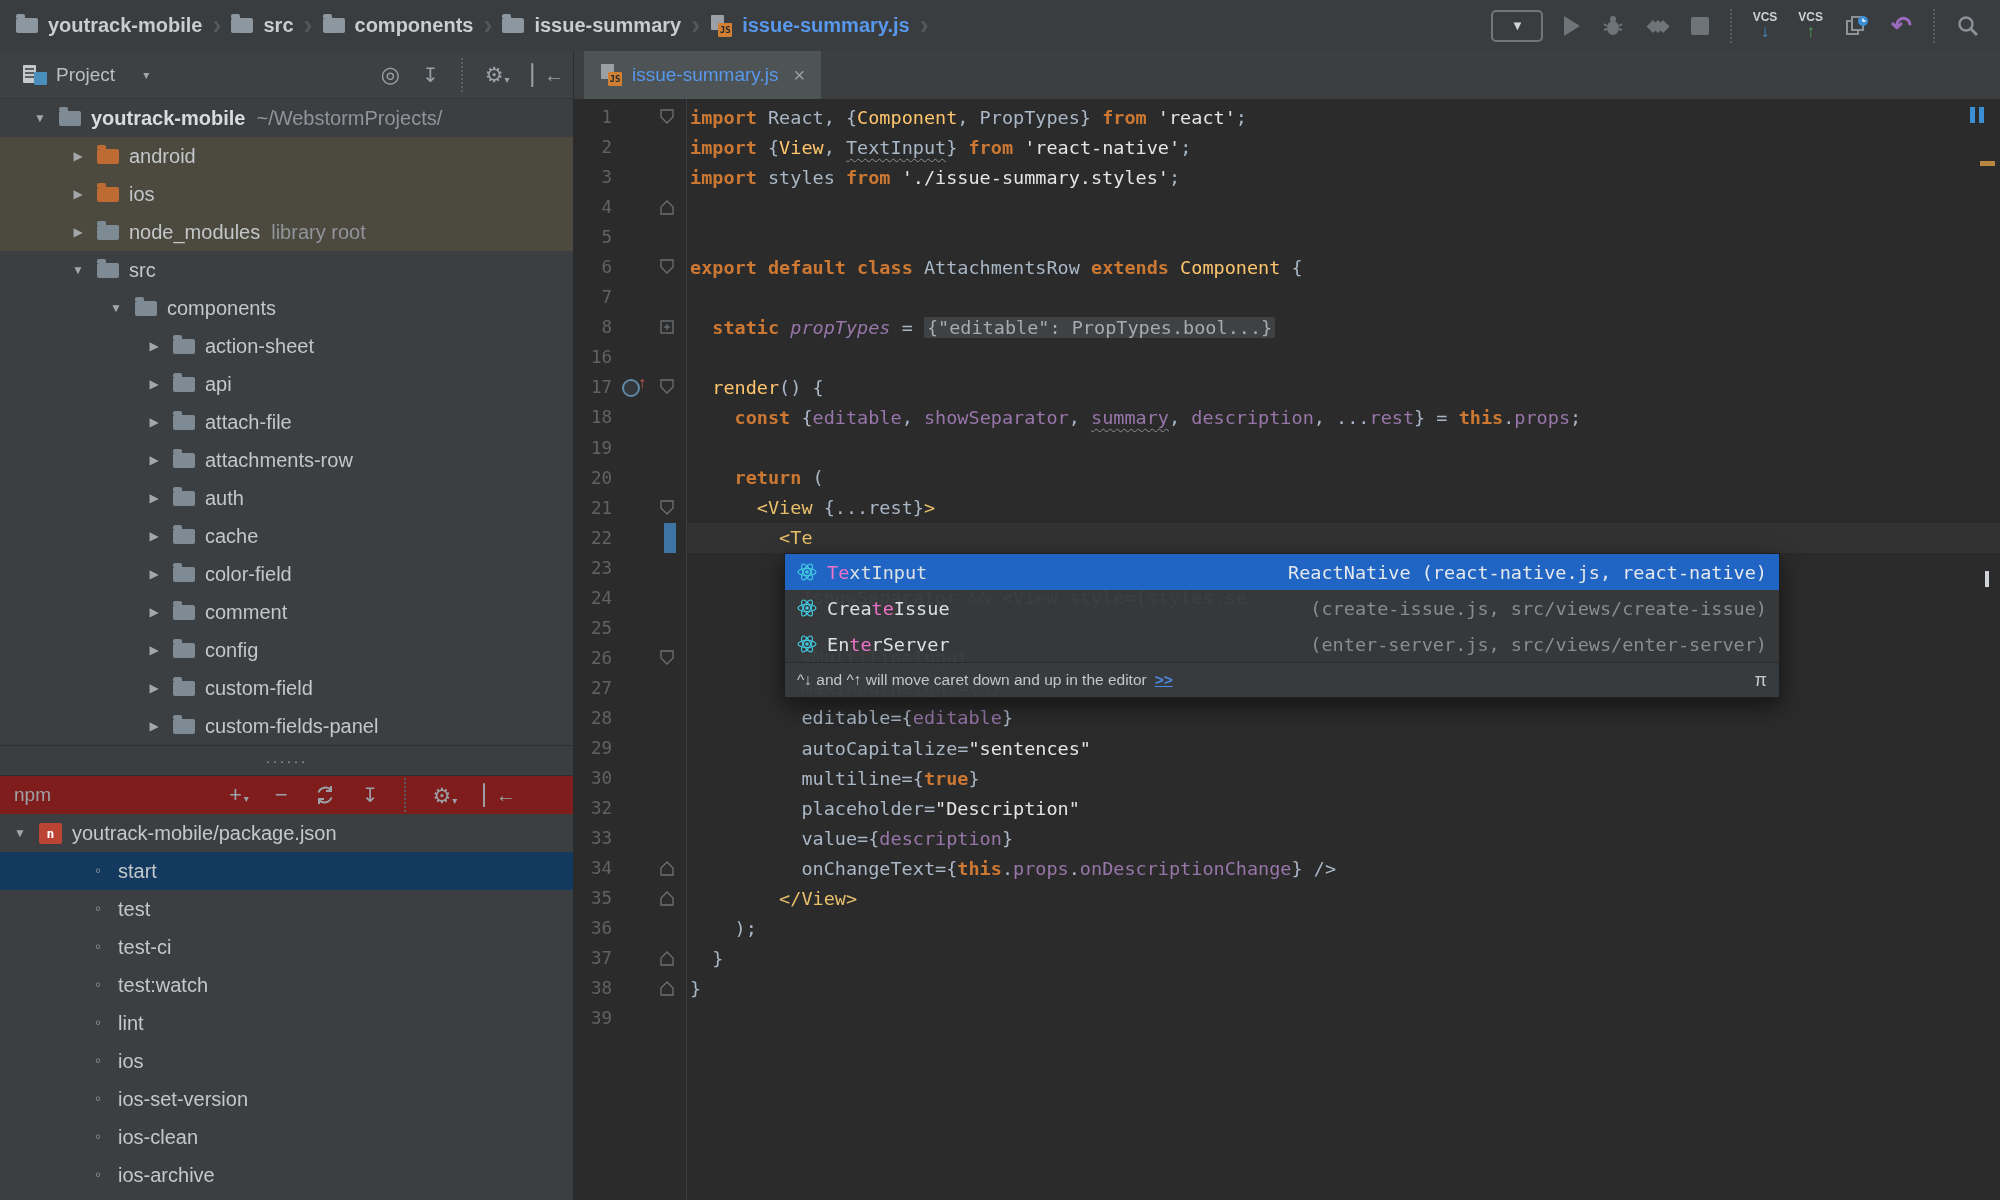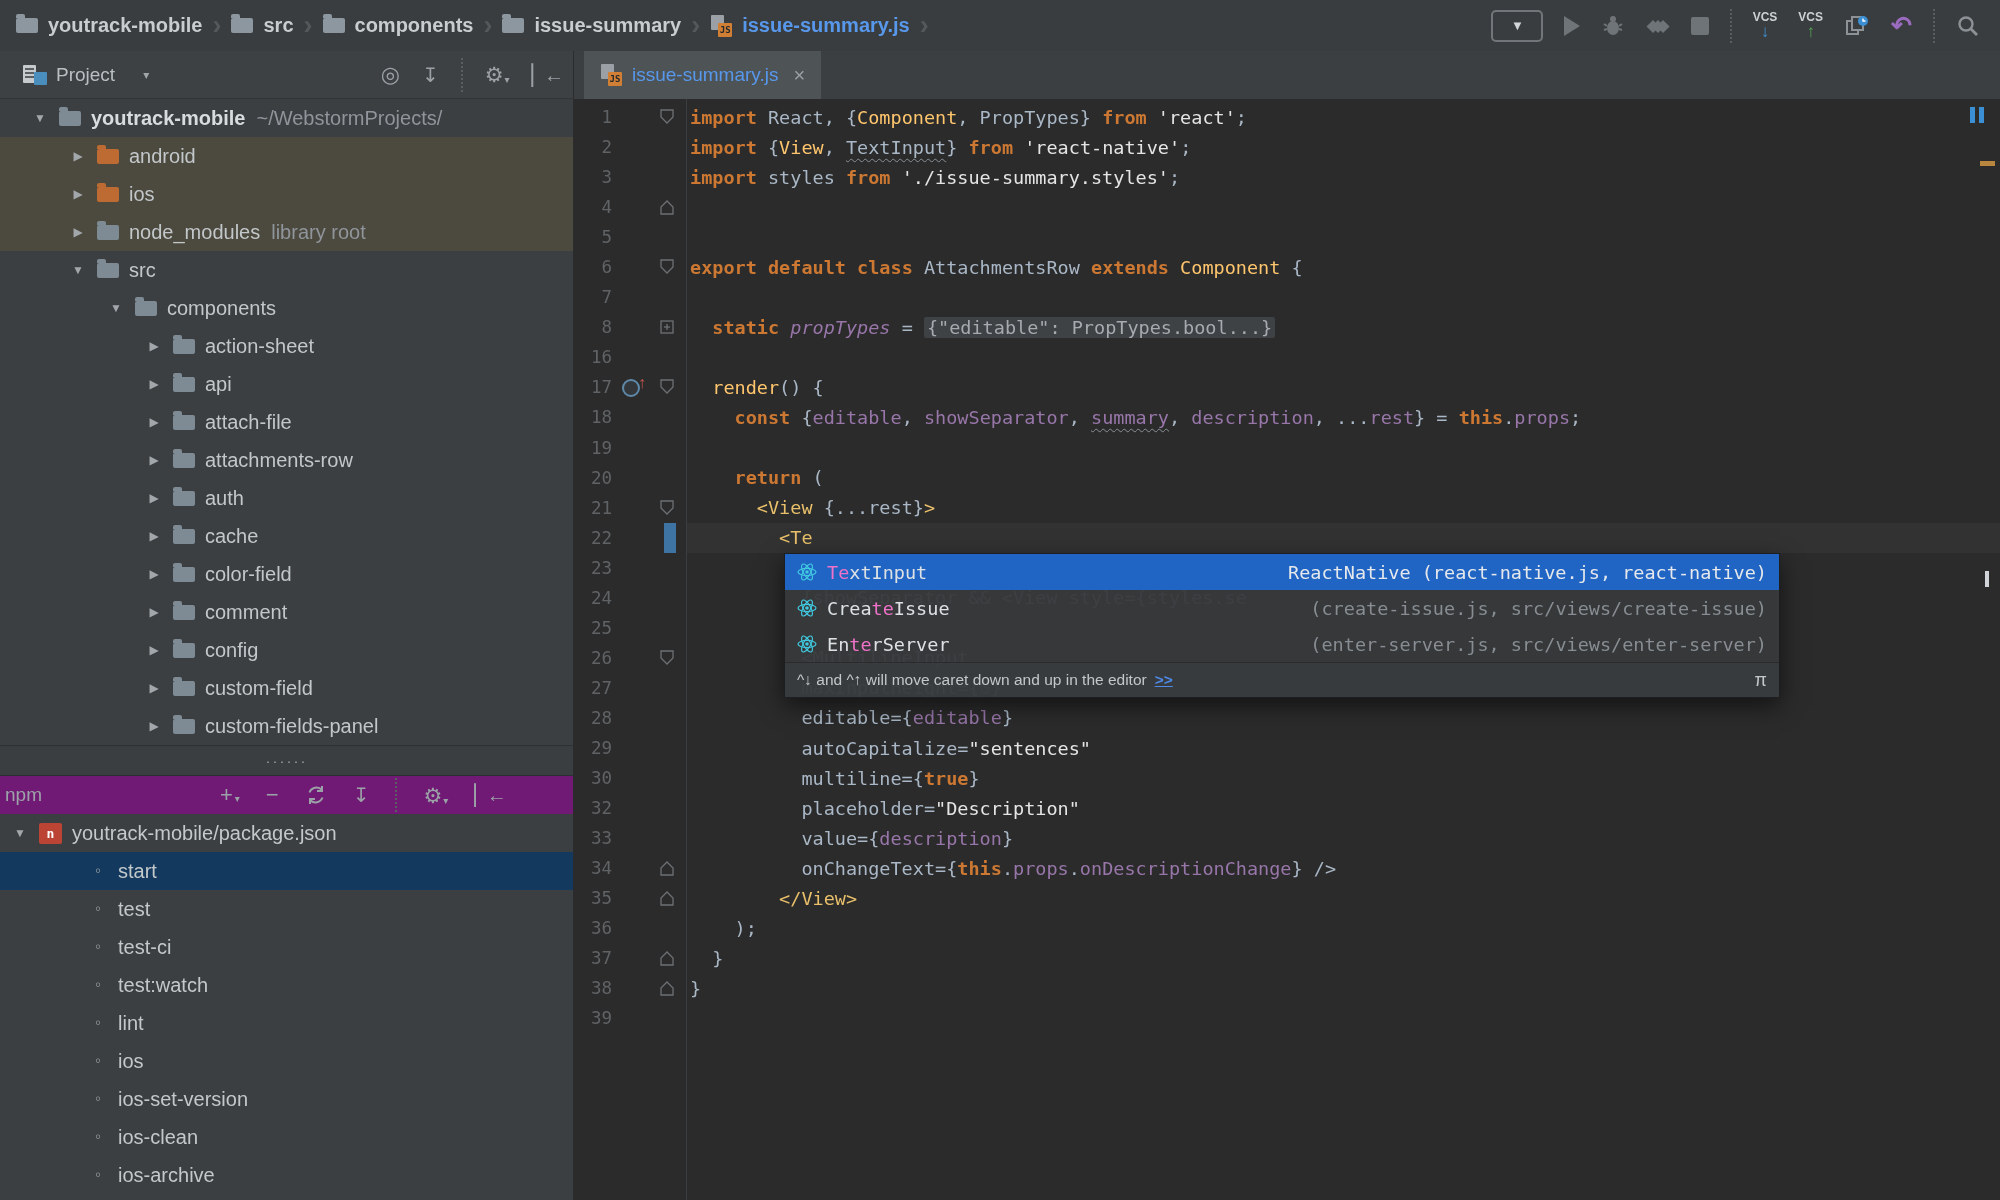--- a/index.html
+++ b/index.html
@@ -65,22 +65,22 @@
                  border-radius:2px 2px 0 0;}
   .f-ico.orange{background:#bd6b32;}
   .tlabel{margin-left:10px;white-space:nowrap;}
   .tlabel.b{font-weight:bold;color:#d8dcdf;}
   .tsuffix{margin-left:11px;color:#8f959b;white-space:nowrap;}
   
   #splitter{position:absolute;left:0;top:745px;width:574px;height:30px;background:#3b3e41;
             border-top:1px solid #2e3133;display:flex;align-items:center;justify-content:center;
             box-sizing:border-box;border-right:1px solid #2a2c2e;}
   #splitter .dots{color:#9aa0a5;font-size:15px;letter-spacing:2px;}
-  #npm-header{position:absolute;left:0;top:775px;width:574px;height:39px;background:#701a75;
-              display:flex;align-items:center;padding-left:5px;box-sizing:border-box;
+  #npm-header{position:absolute;left:0;top:775px;width:574px;height:39px;background:#7f1d1d;
+              display:flex;align-items:center;padding-left:14px;box-sizing:border-box;
               font-size:19px;color:#9da3a8;border-top:1px solid #2c2f31;border-right:1px solid #2a2c2e;}
   #npm-hdr-icons{display:flex;align-items:center;gap:26px;margin-left:178px;color:#9ba1a6;}
   .plusw{display:flex;align-items:flex-end;}
   .plusw .c1{font-size:22px;line-height:.8;}
   .plusw .c2{font-size:10px;margin-left:2px;}
   #npm-tree{position:absolute;left:0;top:814px;width:574px;height:386px;background:#3c3f41;
             border-right:1px solid #2a2c2e;box-sizing:border-box;}
   .nrow{height:38px;display:flex;align-items:center;font-size:20px;color:#c3c8cb;}
   .nrow.sel{background:#133a5e;}
   .nrow .arr{margin-left:10px;}

